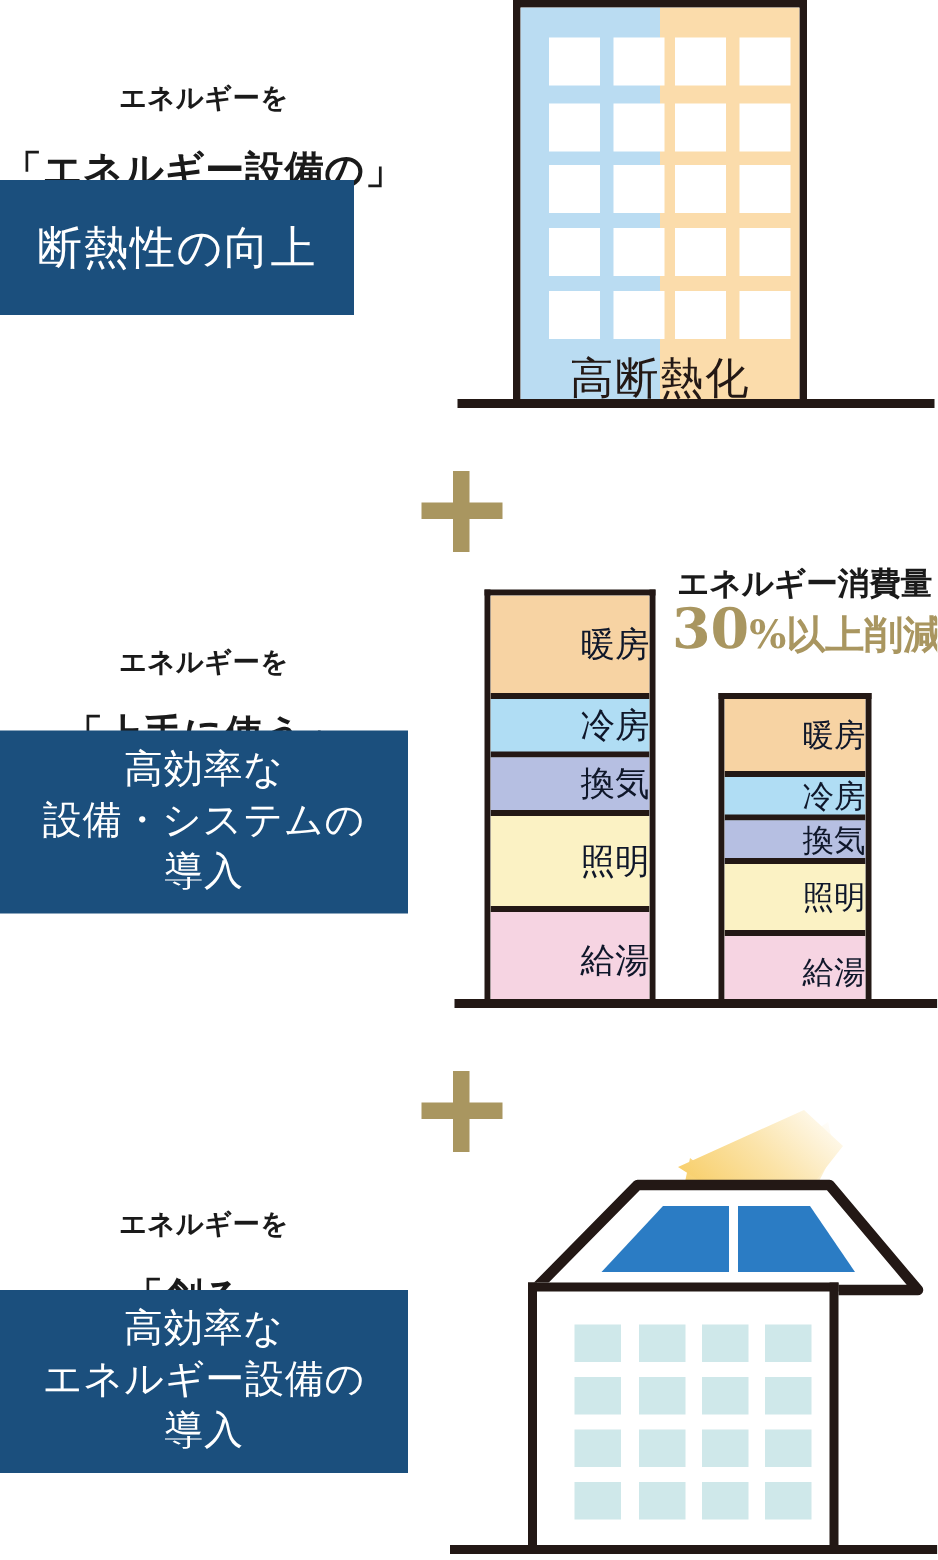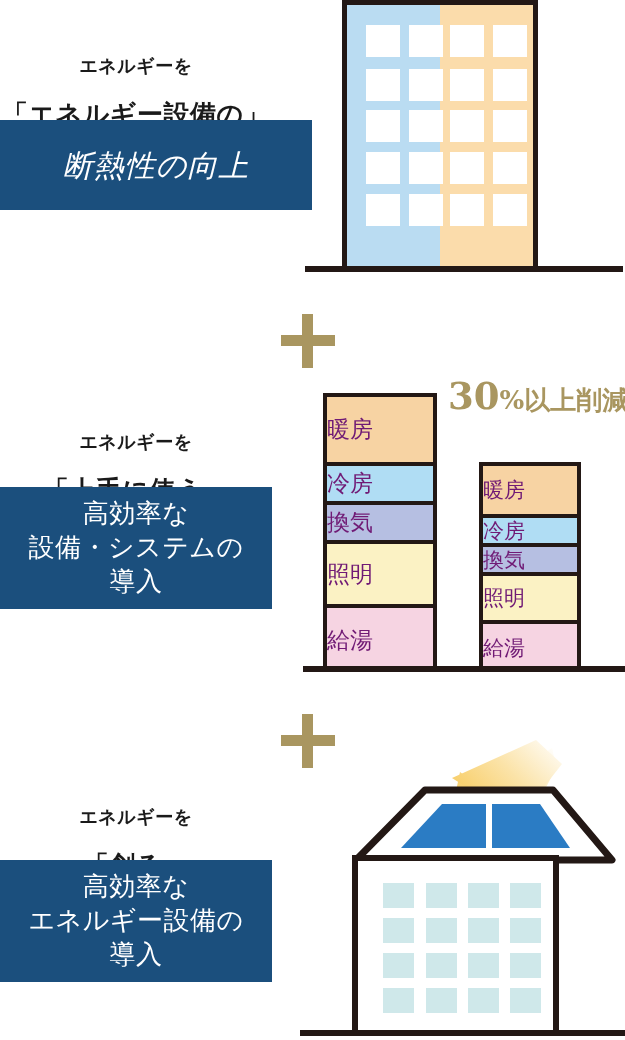--- a/index.html
+++ b/index.html
@@ -94,23 +94,23 @@
     border-bottom: none;
     overflow: hidden;
   }
   .seg {
     position: absolute;
     left: 0; right: 0;
     box-sizing: border-box;
     border-bottom: 4px solid #231815;
     display: flex;
     align-items: center;
-    justify-content: flex-start;
+    justify-content: flex-end;
     font-family: "DejaVu Sans", sans-serif;
-    color: #701a75;
+    color: #0f172a;
   }
   .seg:last-child { border-bottom: none; }
 
   .chart-head {
     position: absolute;
     text-align: center;
     font-family: "DejaVu Serif", serif;
     font-weight: bold;
   }
   .chart-head .h1 {
@@ -141,21 +141,21 @@
 </head>
 <body>
 
 <div id="root">
 
   <div class="abs caption" style="left:0px; top:34px; width:272px;">
     <span class="c-line1">エネルギーを</span>
     <span class="c-line2">「エネルギー設備の」</span>
   </div>
 
-  <div class="abs navy-box big" style="left:0px; top:120px; width:312px; height:90px;font-style:italic;">
+  <div class="abs navy-box big" style="left:0px; top:120px; width:236px; height:90px;">
     <span>断熱性の向上</span>
   </div>
 
   <div class="abs" style="left:300px; top:0px; width:325px; height:285px;">
     <div class="abs bldg1-frame" style="left:42px; top:0px; width:196px; height:270px;">
       <div class="bldg1-half bldg1-left" style="left:0px; width:50%;"></div>
       <div class="bldg1-half bldg1-right" style="left:50%; width:50%;"></div>
 
       <div class="win-w" style="left:19px;  top:20px;  width:34px; height:32px;"></div>
       <div class="win-w" style="left:62px;  top:20px;  width:34px; height:32px;"></div>
@@ -175,20 +175,21 @@
       <div class="win-w" style="left:19px;  top:147px; width:34px; height:32px;"></div>
       <div class="win-w" style="left:62px;  top:147px; width:34px; height:32px;"></div>
       <div class="win-w" style="left:103px; top:147px; width:34px; height:32px;"></div>
       <div class="win-w" style="left:146px; top:147px; width:34px; height:32px;"></div>
 
       <div class="win-w" style="left:19px;  top:189px; width:34px; height:32px;"></div>
       <div class="win-w" style="left:62px;  top:189px; width:34px; height:32px;"></div>
       <div class="win-w" style="left:103px; top:189px; width:34px; height:32px;"></div>
       <div class="win-w" style="left:146px; top:189px; width:34px; height:32px;"></div>
 
+      <div class="bldg1-label" style="top:228px;">高断熱化</div>
     </div>
     <div class="ground" style="left:5px; top:266px; width:318px; height:6px;"></div>
   </div>
 
   <div class="plus" style="left:281px; top:314px; width:54px; height:54px;">
     <i class="h"></i>
     <i class="v"></i>
   </div>
 
   <div class="abs caption" style="left:0px; top:410px; width:272px;">
@@ -196,20 +197,21 @@
     <span class="c-line2">「上手に使う」</span>
   </div>
 
   <div class="abs navy-box multi" style="left:0px; top:487px; width:272px; height:122px;">
     <span>高効率な
 設備・システムの
 導入</span>
   </div>
 
   <div class="chart-head" style="left:448px; top:377px; width:177px;">
+    <span class="h1">エネルギー消費量</span>
     <span class="h2">
       <span class="num">30</span><span class="rest">%以上削減</span>
     </span>
   </div>
 
   <div class="bar" style="left:323px; top:393px; width:114px; height:275px;">
     <div class="seg" style="top:0px;   height:69px;  background:#f7d3a3; font-size:23px;">
       <span>暖房</span>
       </div>
     <div class="seg" style="top:69px;  height:39px;  background:#b0ddf4; font-size:23px;">

